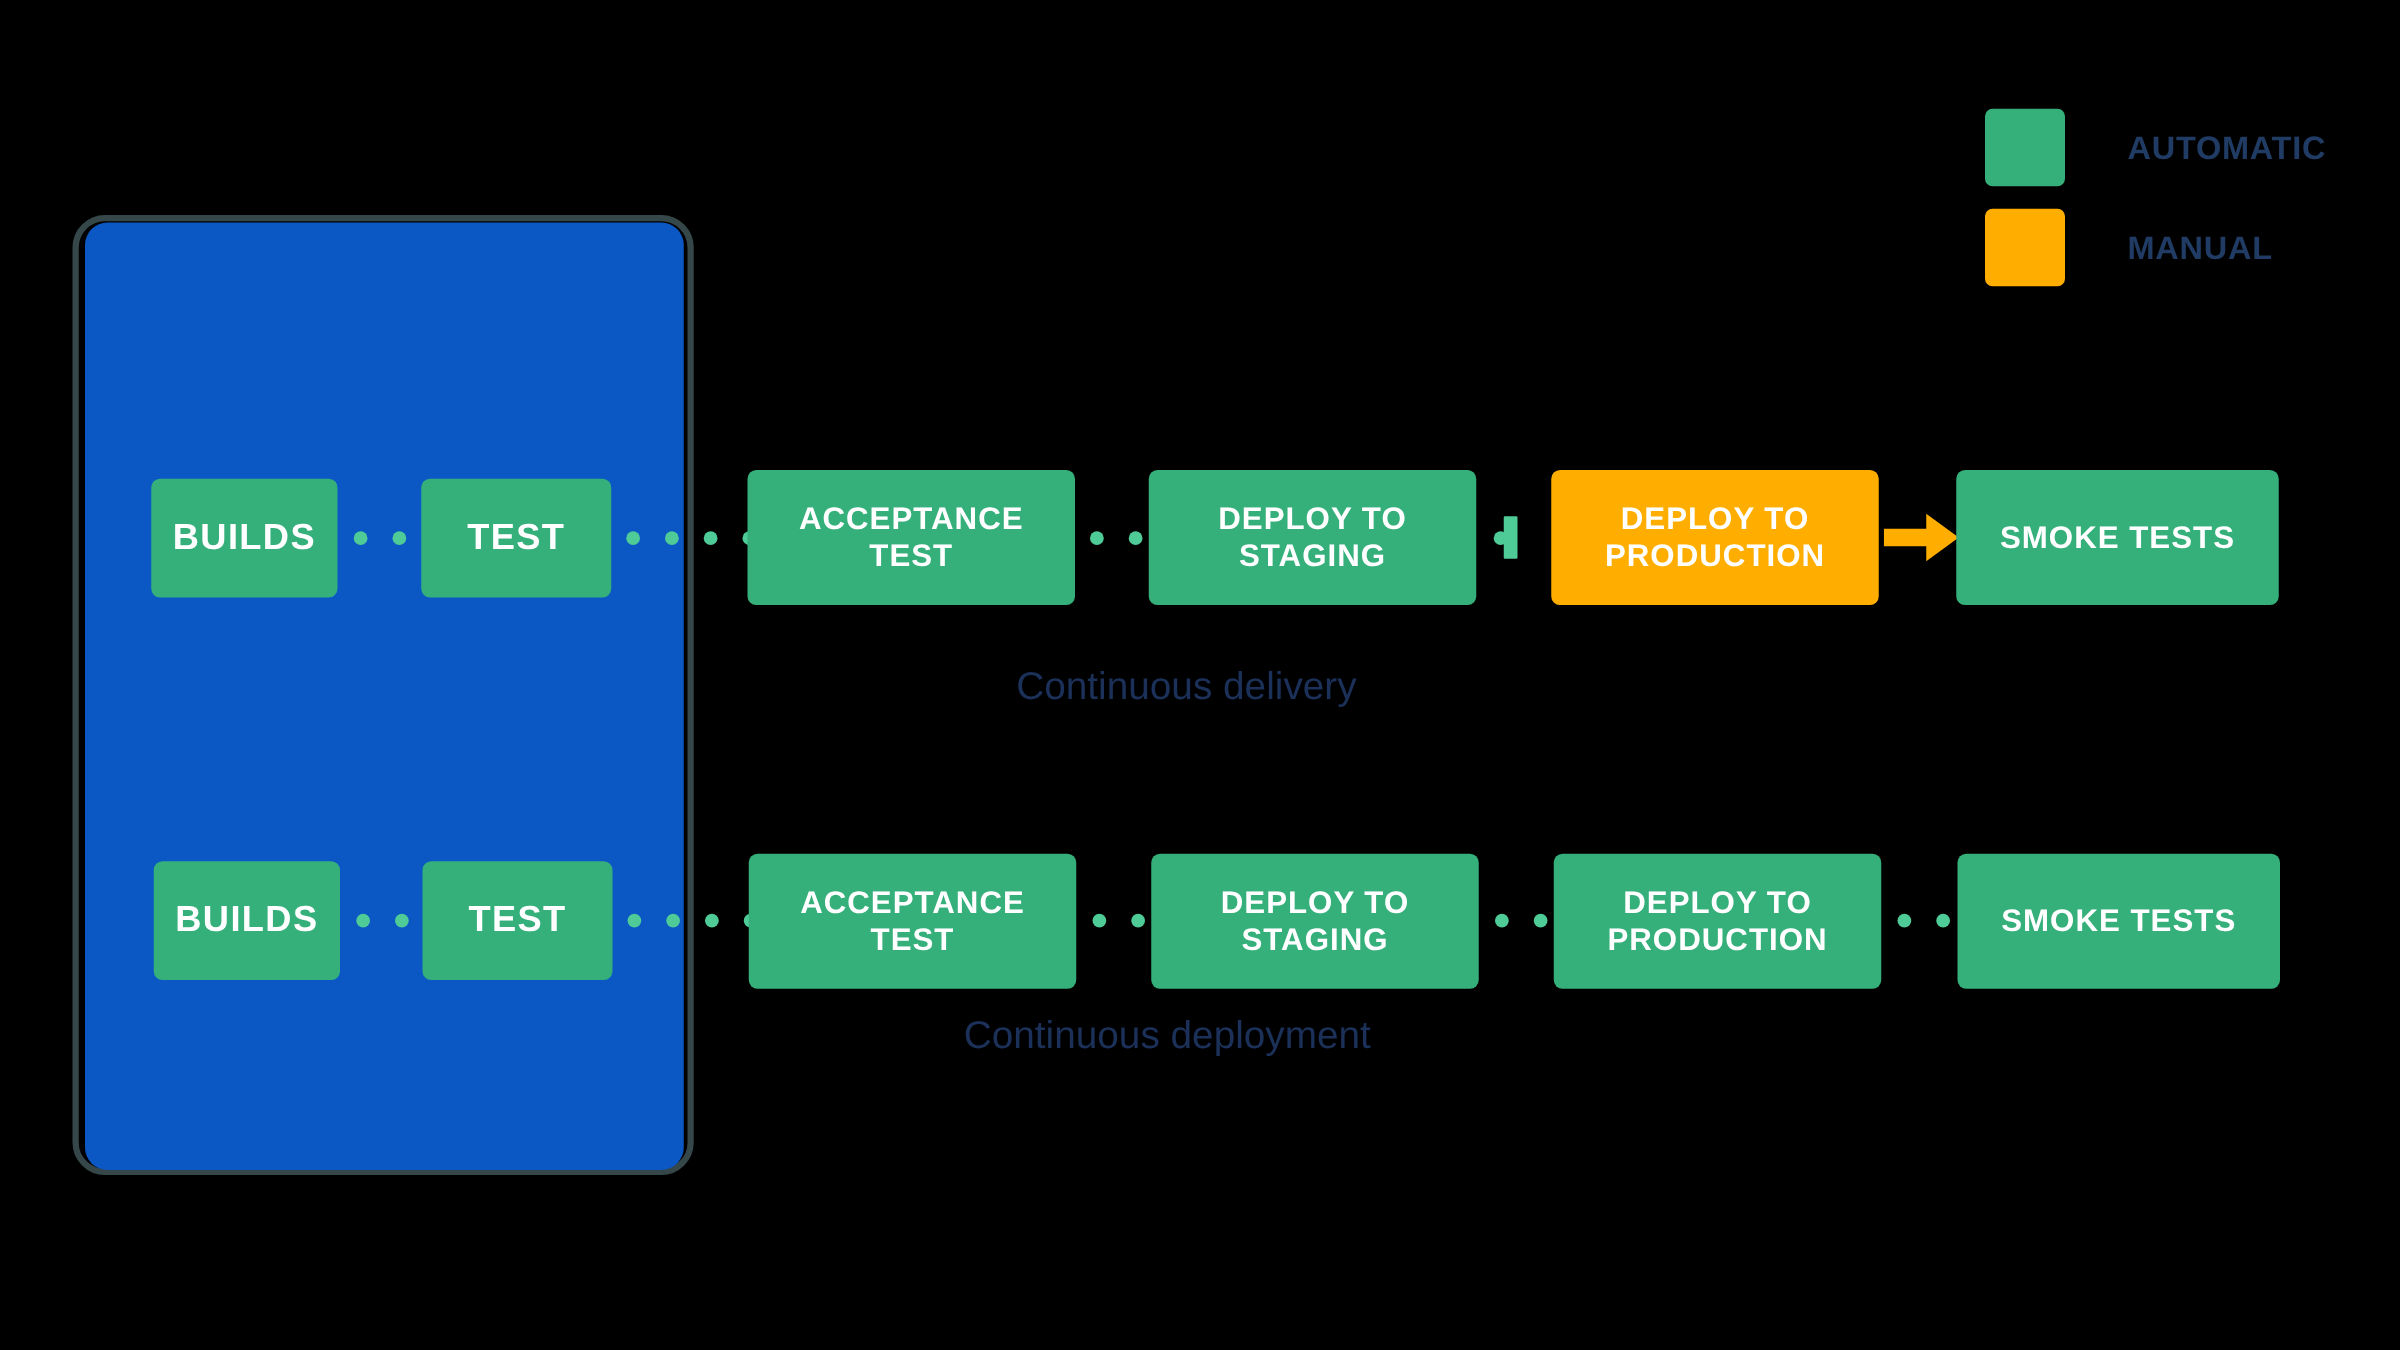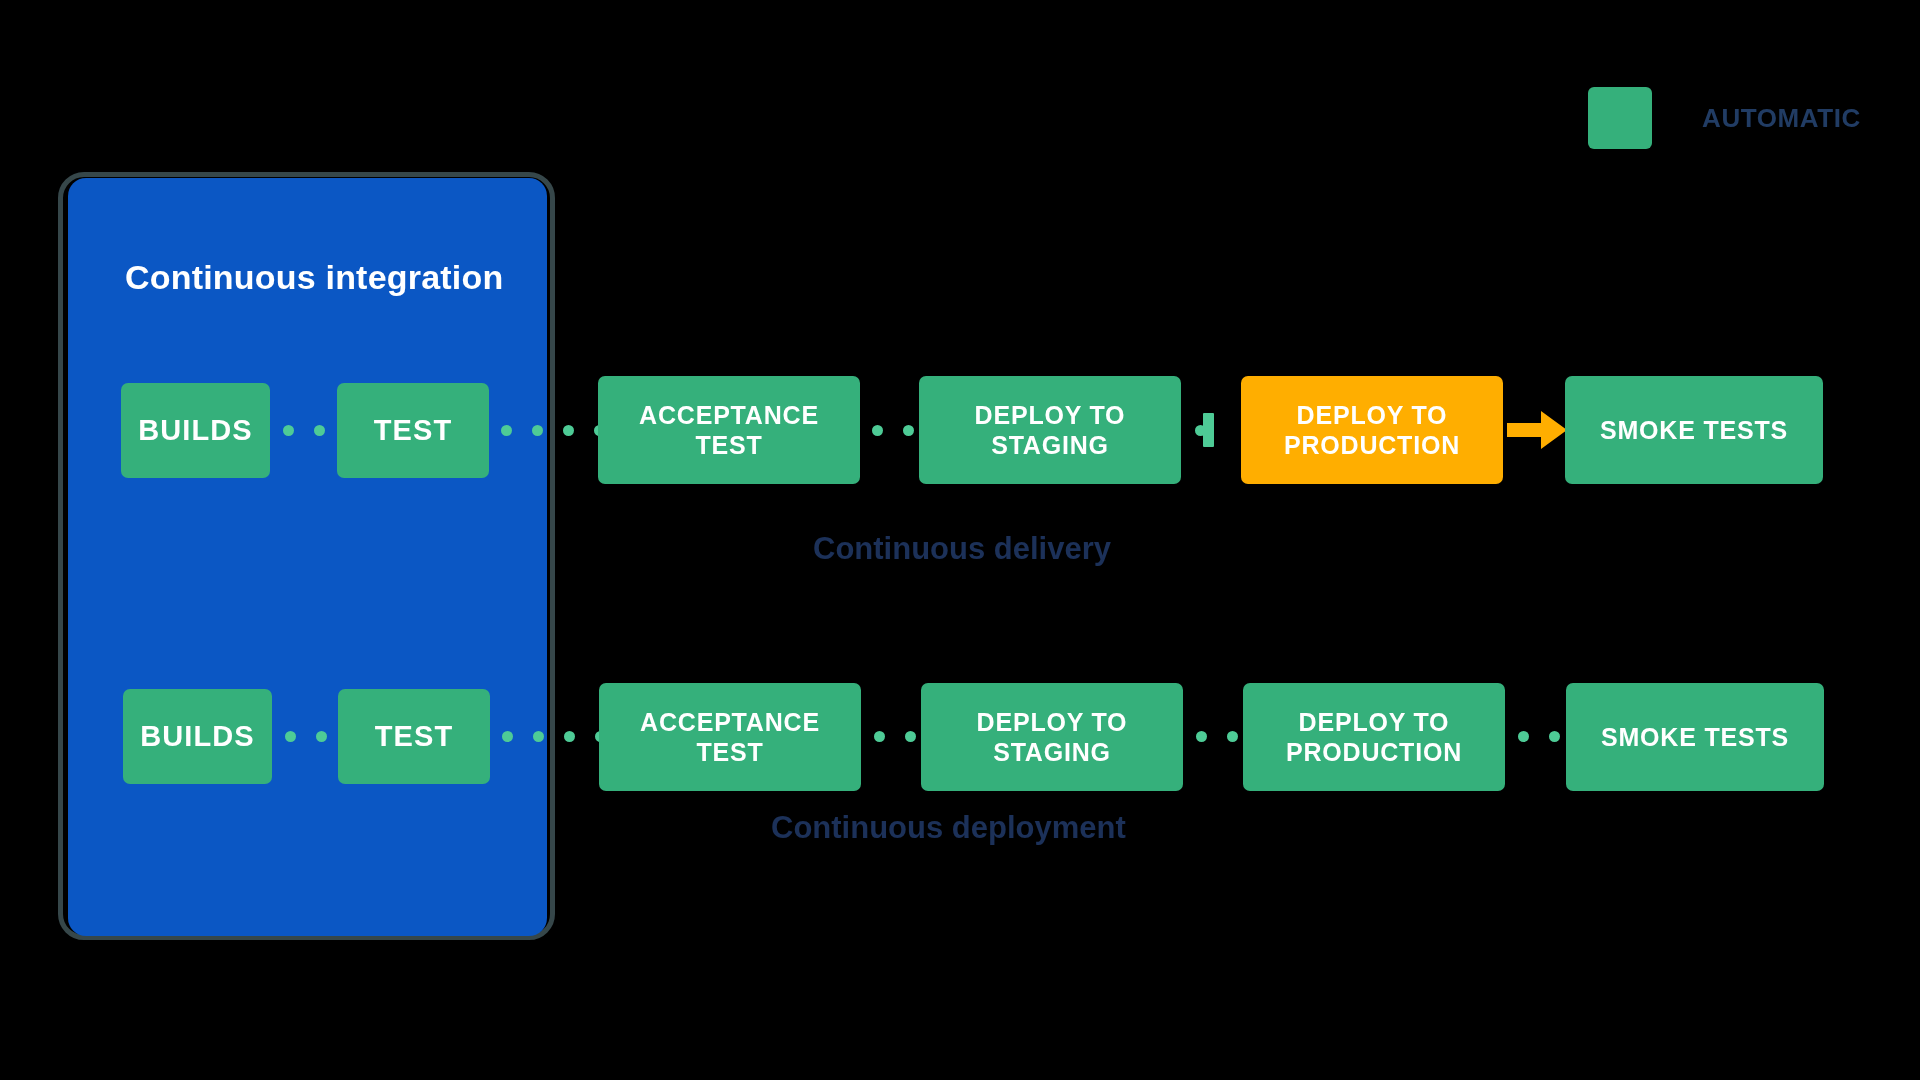--- a/index.html
+++ b/index.html
@@ -137,40 +137,43 @@
   .arrow {
     position: absolute;
     width: 62px;
     height: 44px;
   }
 
   
   .caption {
     position: absolute;
     font-size: 31px;
-    font-weight: bold;
+    font-weight: normal;
     color: #1c3159;
     white-space: nowrap;
   }
 </style>
 </head>
 <body>
 
 <div id="canvas">
 
   <div class="legend">
     <div class="legend-row">
       <div class="legend-swatch automatic"></div>
       <div class="legend-label">AUTOMATIC</div>
     </div>
+    <div class="legend-row">
+      <div class="legend-swatch manual"></div>
+      <div class="legend-label">MANUAL</div>
+    </div>
   </div>
 
   <div class="ci-outline"></div>
   <div class="ci-panel"></div>
-  <div class="ci-title">Continuous integration</div>
 
   <div class="node automatic small" style="left:121px; top:383px; width:149px; height:95px;">
     <span class="node-label">BUILDS</span>
   </div>
 
   <div class="dots" style="left:283px; top:425px;">
     <span class="dot"></span>
     <span class="dot"></span>
     <span class="dot"></span>
     <span class="dot"></span>

